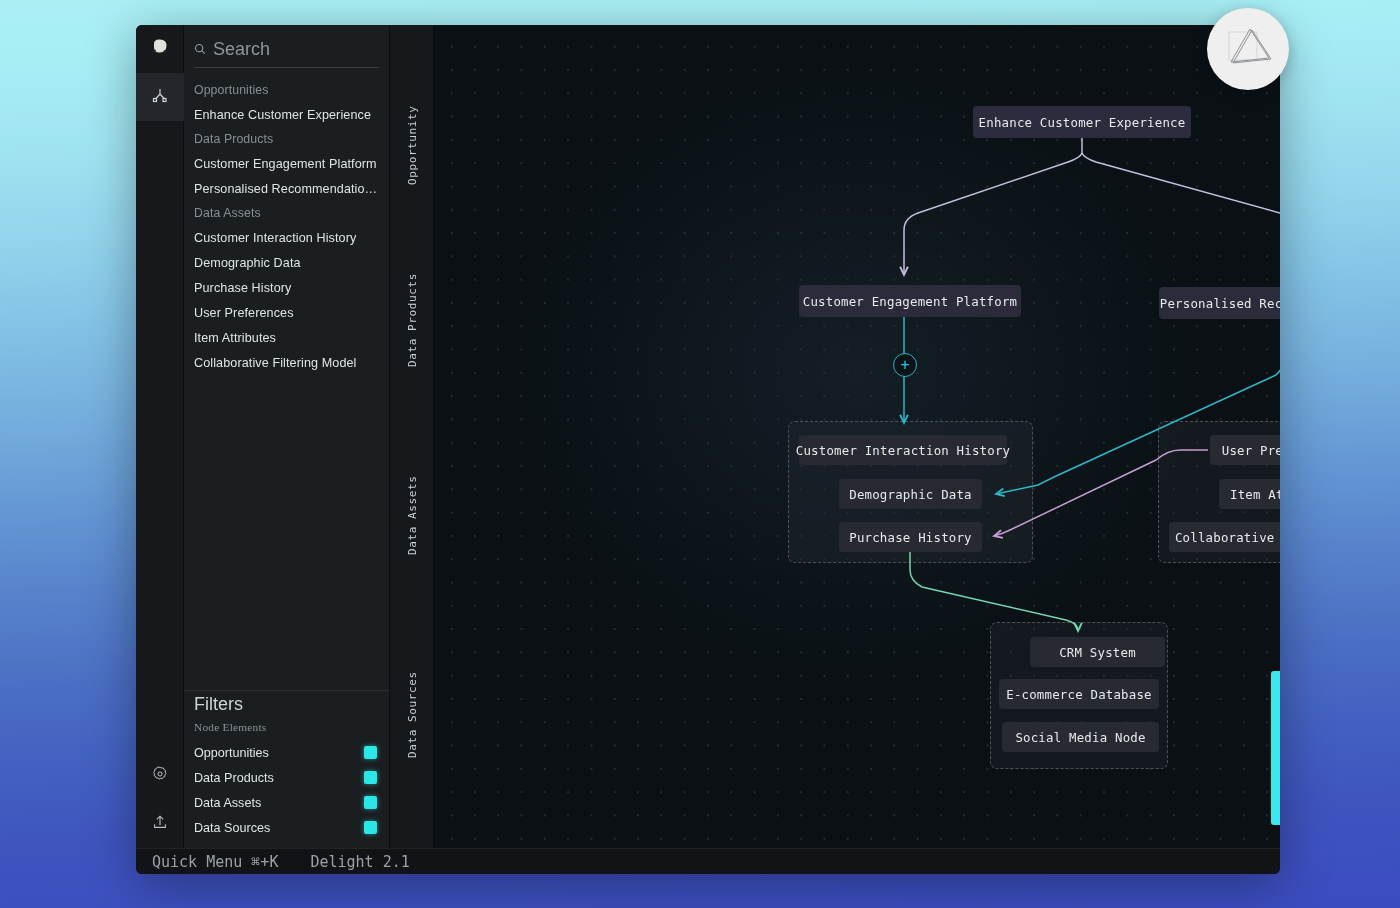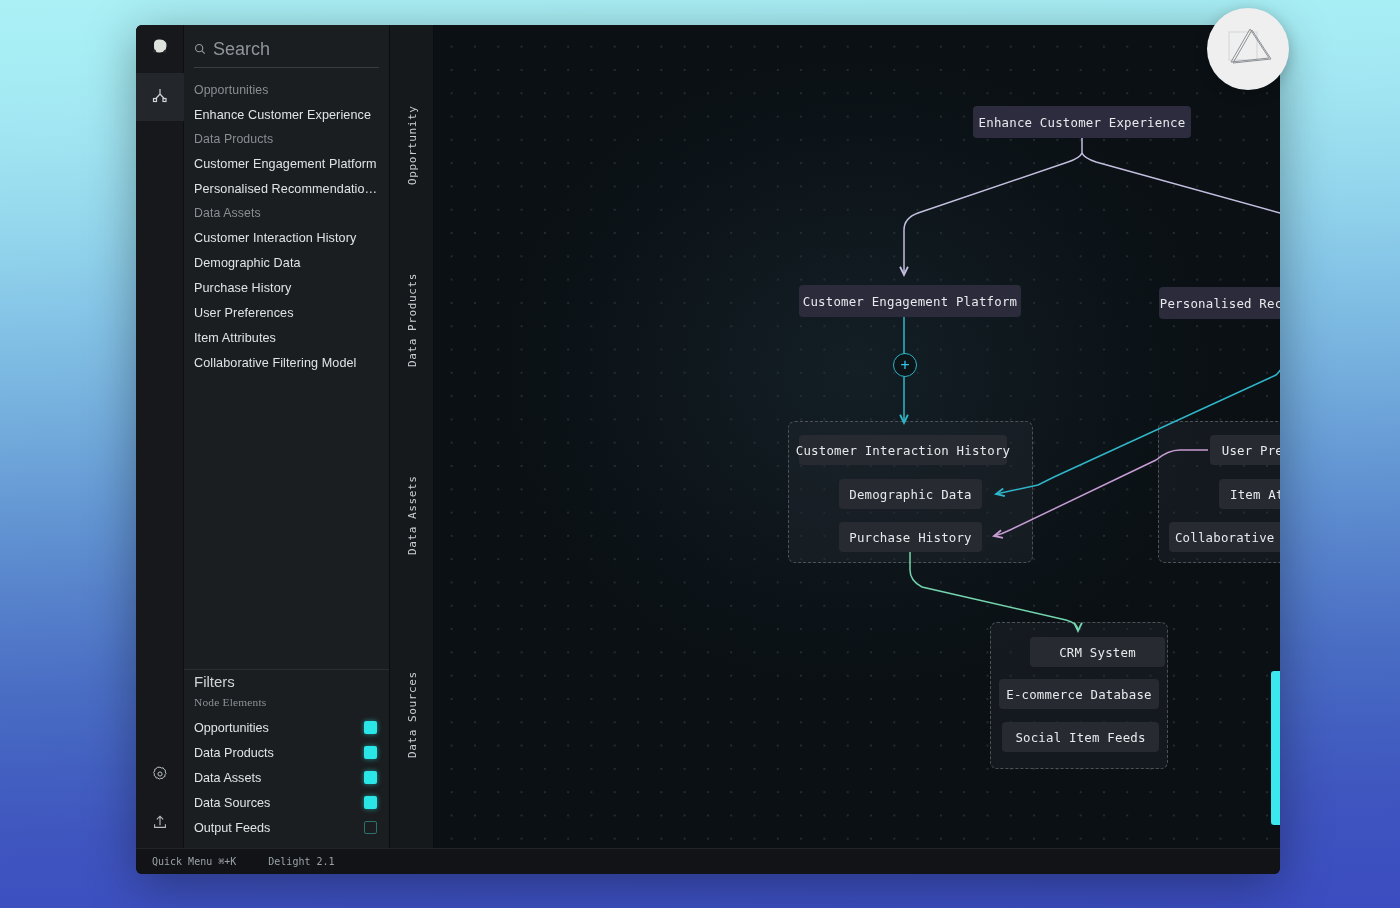--- a/index.html
+++ b/index.html
@@ -47,21 +47,21 @@
   .nav { padding:10px 0 0 0; overflow:hidden; flex:1; }
   .nav-group-label {
     font-size:12.3px; color:#878f92; padding:5px 10px 5px 10px; letter-spacing:.1px;
   }
   .nav-item {
     font-size:12.6px; color:#dfe4e6; padding:5.5px 10px; letter-spacing:.1px;
     white-space:nowrap; overflow:hidden; text-overflow:ellipsis; cursor:pointer;
   }
 
   .filters { border-top:1px solid #2a2e31; padding:10px 0 8px 0; }
-  .filters-title { font-size:15px; color:#cfd4d6; padding:3px 10px 6px 10px; }
+  .filters-title { font-size:18px; color:#cfd4d6; padding:3px 10px 6px 10px; }
   .filters-sub {
     font-size:11.4px; color:#8b9396; padding:0 10px 7px 10px;
     font-family:Liberation Serif, serif; letter-spacing:.2px;
   }
   .filter-row {
     display:flex; align-items:center; justify-content:space-between;
     padding:5.5px 12px 5.5px 10px; cursor:pointer;
   }
   .filter-label { font-size:12.6px; color:#dfe4e6; }
   .cbox { width:13px; height:13px; border-radius:2px; }
@@ -120,21 +120,21 @@
   .tip {
     position:absolute; z-index:20; left:881px; top:646px; width:240px; height:154px;
     background:#3ae8ee; border-radius:3px; padding:13px 14px 12px 16px;
     display:flex; flex-direction:column;
   }
 
   
   .status {
     height:26px; background:#111316; border-top:1px solid #202427;
     display:flex; align-items:center; padding:0 16px; flex-shrink:0;
-    font-family:"DejaVu Sans Mono", monospace; font-size:10px; color:#9aa2a6;
+    font-family:"DejaVu Sans Mono", monospace; font-size:15px; color:#9aa2a6;
   }
   .status-left { flex:0 0 auto; }
   .status-center { flex:1; text-align:center; }
   .status-right { flex:0 0 auto;margin-left:32px; }
 
   
   .badge {
     position:absolute; left:1207px; top:8px; width:82px; height:82px;
     border-radius:50%; background:#efefef; z-index:40;
     display:flex; align-items:center; justify-content:center;
@@ -222,24 +222,20 @@
               <span class="cbox on"></span>
             </div>
             <div class="filter-row">
               <span class="filter-label">Data Assets</span>
               <span class="cbox on"></span>
             </div>
             <div class="filter-row">
               <span class="filter-label">Data Sources</span>
               <span class="cbox on"></span>
             </div>
-            <div class="filter-row">
-              <span class="filter-label">Output Feeds</span>
-              <span class="cbox off"></span>
-            </div>
           </div>
       </div>
     </div>
 
     <div class="canvas-wrap">
       <div class="grid"></div>
       <div class="glow"></div>
       <div class="lanes">
           <div class="lane-label" style="top: 60px; height: 120px;">Opportunity</div>
           <div class="lane-label" style="top: 225px; height: 140px;">Data Products</div>
@@ -288,21 +284,21 @@
           <div class="node product" style="left: 409px; top: 260px; width: 222px;">Customer Engagement Platform</div>
           <div class="node product" style="left: 769px; top: 262px; width: 262px;">Personalised Recommendation System</div>
           <div class="node asset" style="left: 409px; top: 410px; width: 208px;">Customer Interaction History</div>
           <div class="node asset" style="left: 449px; top: 454px; width: 143px;">Demographic Data</div>
           <div class="node asset" style="left: 449px; top: 497px; width: 143px;">Purchase History</div>
           <div class="node asset" style="left: 820px; top: 410px; width: 146px;">User Preferences</div>
           <div class="node asset" style="left: 829px; top: 454px; width: 137px;">Item Attributes</div>
           <div class="node asset" style="left: 779px; top: 497px; width: 234px;">Collaborative Filtering Model</div>
           <div class="node source" style="left: 640px; top: 612px; width: 135px;">CRM System</div>
           <div class="node source" style="left: 609px; top: 654px; width: 160px;">E-commerce Database</div>
-          <div class="node source" style="left: 612px; top: 697px; width: 157px;">Social Item Feeds</div>
+          <div class="node source" style="left: 612px; top: 697px; width: 157px;">Social Media Node</div>
         </div>
 
       <div class="plus-btn" style="left: 503px; top: 328px;">+</div>
 
       <div class="tip">
         
         
         
       </div>
     </div>

